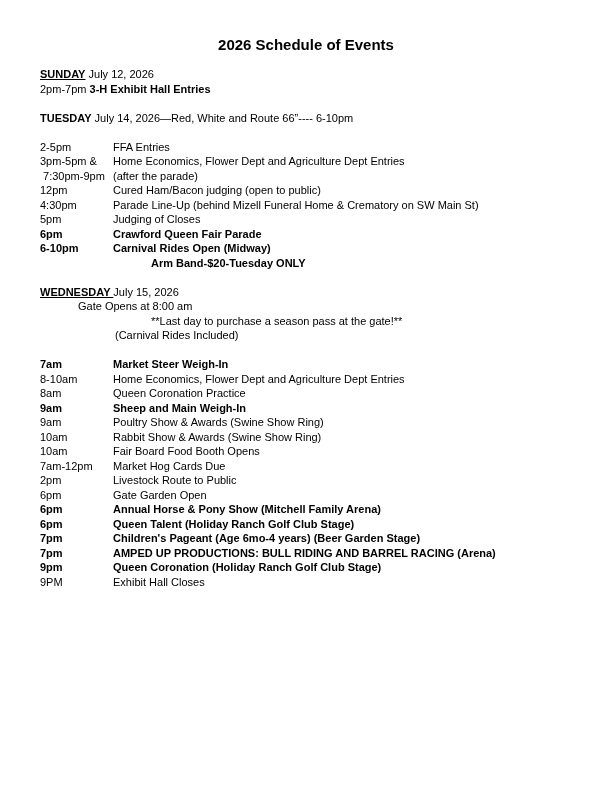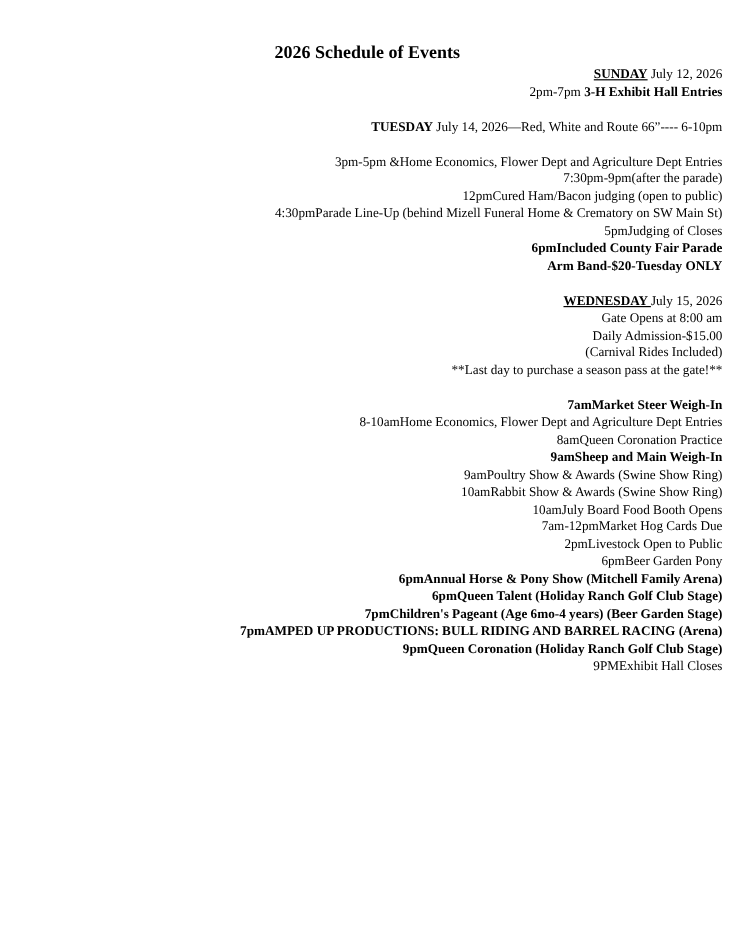--- a/index.html
+++ b/index.html
@@ -2,38 +2,37 @@
 <html><head>
 <meta charset="utf-8">
 <style>
   html, body { margin: 0; padding: 0; background: #ffffff; }
   .page {
     position: relative;
     width: 612px;
     height: 616px;
     background: #ffffff;
     color: #000000;
-    font-family: Liberation Serif, serif;
+    font-family: Liberation Sans, sans-serif;
     font-size: 11px;
     overflow: hidden;
     box-sizing: border-box;
   }
   .title {
     margin: 0;
     padding-top: 36px;
     text-align: center;
     font-size: 15px;
     line-height: 17px;
     font-weight: bold;
   }
   .content {
-    margin-top: 2px;
-    padding-left: 91px;
+    margin-top: 14px;
+    padding-left: 40px;
     padding-right: 10px;
-    text-align: right;
   }
   .line { line-height: 14.5px; white-space: pre; }
   .blank { height: 14.5px; }
   .bold { font-weight: bold; }
   .underline { text-decoration: underline; }
   .time {
     display: inline-block;
     width: 73px;
     white-space: pre;
     vertical-align: top;
@@ -48,46 +47,47 @@
   <h1 class="title">2026 Schedule of Events</h1>
   <div class="content" id="content">
       <div class="section">
         <div class="line heading"><span class="bold underline">SUNDAY</span><span> July 12, 2026</span></div>
         <div class="line"><span>2pm-7pm </span><span class="desc bold">3-H Exhibit Hall Entries</span></div>
         <div class="blank"></div>
       </div>
       <div class="section">
         <div class="line heading"><span class="bold">TUESDAY</span><span> July 14, 2026—Red, White and Route 66”---- 6-10pm</span></div>
         <div class="blank"></div>
+        <div class="line"><span class="time">2-5pm</span><span class="desc">FFA Entries</span></div>
         <div class="line"><span class="time">3pm-5pm &amp;</span><span class="desc">Home Economics, Flower Dept and Agriculture Dept Entries</span></div>
         <div class="line"><span class="time"> 7:30pm-9pm</span><span class="desc">(after the parade)</span></div>
         <div class="line"><span class="time">12pm</span><span class="desc">Cured Ham/Bacon judging (open to public)</span></div>
         <div class="line"><span class="time">4:30pm</span><span class="desc">Parade Line-Up (behind Mizell Funeral Home &amp; Crematory on SW Main St)</span></div>
         <div class="line"><span class="time">5pm</span><span class="desc">Judging of Closes</span></div>
-        <div class="line"><span class="time bold">6pm</span><span class="desc bold">Included County Fair Parade</span></div>
+        <div class="line"><span class="time bold">6pm</span><span class="desc bold">Crawford Queen Fair Parade</span></div>
+        <div class="line"><span class="time bold">6-10pm</span><span class="desc bold">Carnival Rides Open (Midway)</span></div>
         <div class="line"><span class="time bold"></span><span class="desc bold" style="padding-left: 38px;">Arm Band-$20-Tuesday ONLY</span></div>
         <div class="blank"></div>
       </div>
       <div class="section">
         <div class="line heading"><span class="bold underline">WEDNESDAY </span><span>July 15, 2026</span></div>
         <div class="line note" style="padding-left: 38px;">Gate Opens at 8:00 am</div>
-        <div class="line note" style="padding-left: 38px;">Daily Admission-$15.00</div>
+        <div class="line note" style="padding-left: 111px;">**Last day to purchase a season pass at the gate!**</div>
         <div class="line note" style="padding-left: 75px;">(Carnival Rides Included)</div>
-        <div class="line note" style="padding-left: 111px;">**Last day to purchase a season pass at the gate!**</div>
         <div class="blank"></div>
         <div class="line"><span class="time bold">7am</span><span class="desc bold">Market Steer Weigh-In</span></div>
         <div class="line"><span class="time">8-10am</span><span class="desc">Home Economics, Flower Dept and Agriculture Dept Entries</span></div>
         <div class="line"><span class="time">8am</span><span class="desc">Queen Coronation Practice</span></div>
         <div class="line"><span class="time bold">9am</span><span class="desc bold">Sheep and Main Weigh-In</span></div>
         <div class="line"><span class="time">9am</span><span class="desc">Poultry Show &amp; Awards (Swine Show Ring)</span></div>
         <div class="line"><span class="time">10am</span><span class="desc">Rabbit Show &amp; Awards (Swine Show Ring)</span></div>
-        <div class="line"><span class="time">10am</span><span class="desc">July Board Food Booth Opens</span></div>
+        <div class="line"><span class="time">10am</span><span class="desc">Fair Board Food Booth Opens</span></div>
         <div class="line"><span class="time">7am-12pm</span><span class="desc">Market Hog Cards Due</span></div>
-        <div class="line"><span class="time">2pm</span><span class="desc">Livestock Open to Public</span></div>
-        <div class="line"><span class="time">6pm</span><span class="desc">Beer Garden Pony</span></div>
+        <div class="line"><span class="time">2pm</span><span class="desc">Livestock Route to Public</span></div>
+        <div class="line"><span class="time">6pm</span><span class="desc">Gate Garden Open</span></div>
         <div class="line"><span class="time bold">6pm</span><span class="desc bold">Annual Horse &amp; Pony Show (Mitchell Family Arena)</span></div>
         <div class="line"><span class="time bold">6pm</span><span class="desc bold">Queen Talent (Holiday Ranch Golf Club Stage)</span></div>
         <div class="line"><span class="time bold">7pm</span><span class="desc bold">Children's Pageant (Age 6mo-4 years) (Beer Garden Stage)</span></div>
         <div class="line"><span class="time bold">7pm</span><span class="desc bold">AMPED UP PRODUCTIONS: BULL RIDING AND BARREL RACING (Arena)</span></div>
         <div class="line"><span class="time bold">9pm</span><span class="desc bold">Queen Coronation (Holiday Ranch Golf Club Stage)</span></div>
         <div class="line"><span class="time">9PM</span><span class="desc">Exhibit Hall Closes</span></div>
       </div>
     </div>
 </div>
 

